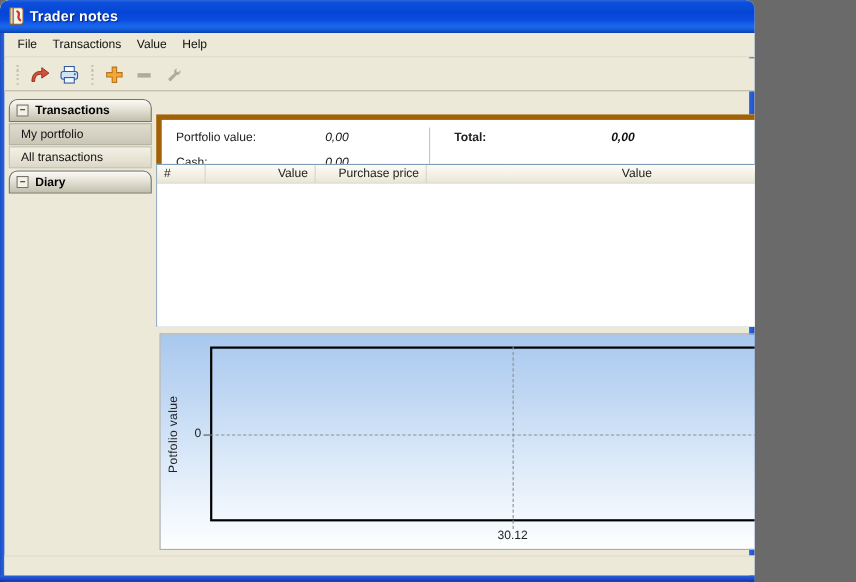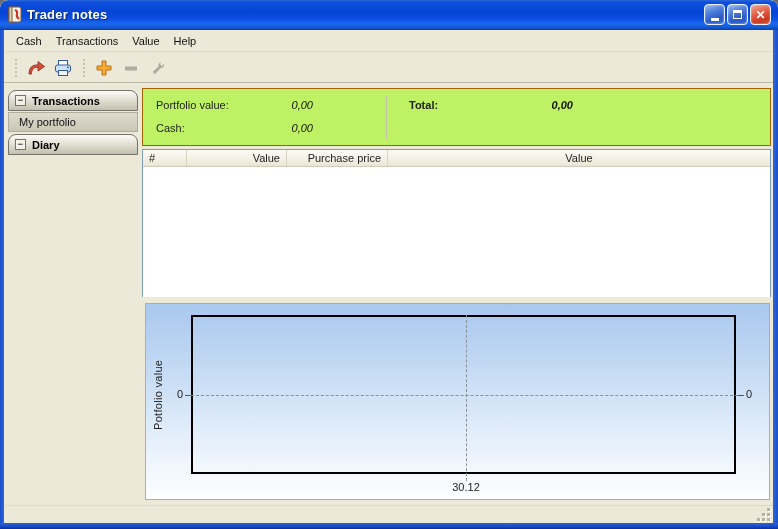--- a/index.html
+++ b/index.html
@@ -1,18 +1,18 @@
 <!DOCTYPE html>
 <html><head>
 <meta charset="utf-8">
 <style>
   * { margin:0; padding:0; box-sizing:border-box; }
   html,body { background:#6a6a6a; font-family:"Liberation Sans", sans-serif; }
   #win {
-    position:relative; width:778px; height:529px; overflow:hidden;
+    position:relative; width:686px; height:529px; overflow:hidden;
     background:#ece9d8;
     border-radius:8px 8px 0 0;
   }
   
   .titlebar {
     position:absolute; left:0; top:0; width:778px; height:30px;
     background:linear-gradient(180deg,#2a66d9 0%,#0d4fdc 8%,#0545d6 38%,#0a4cdf 60%,#1b68f0 80%,#1157ce 92%,#0a3eae 100%);
     border-radius:8px 8px 0 0;
   }
   .title-text {
@@ -73,22 +73,22 @@
     background:linear-gradient(180deg,#f3f1e6 0%,#e6e3d4 60%,#dbd8c8 100%);
     display:flex; align-items:center; padding-left:10px; font-size:11px; color:#111;text-align:right;
   }
   .sb-item.selected {
     border-color:#b0ad9d;
     background:linear-gradient(180deg,#dedbcd 0%,#d3d0c1 60%,#c9c6b6 100%);
   }
 
   
   .summary {
-    position:absolute; left:142px; top:88px; width:629px; height:58px;
-    background:#bef264; border:1px solid #a16207;
+    position:absolute; left:142px; top:104px; width:629px; height:58px;
+    background:#ffffff; border:5px solid #a16207;
   }
   .sum-label { position:absolute; font-size:11px; color:#222; }
   .sum-value { position:absolute; font-size:11px; color:#111; text-align:right; width:70px;font-style:italic; }
   .sum-divider { position:absolute; left:243px; top:7px; width:1px; height:43px; background:#c6c3b3; }
   .bold { font-weight:bold; }
 
   .tablebox {
     position:absolute; left:142px; top:149px; width:629px; height:148px;
     background:#fff; border:1px solid #7f9db9;
   }
@@ -157,21 +157,21 @@
       <div class="winbtn close">
           <span class="glyph-close">✕</span>
         </div>
     </div>
   </div>
   <div class="border-l"></div>
   <div class="border-r"></div>
   <div class="border-b"></div>
 
   <div class="menubar">
-    <span class="menu-item">Cash</span>
+    <span class="menu-item">File</span>
     <span class="menu-item">Transactions</span>
     <span class="menu-item">Value</span>
     <span class="menu-item">Help</span>
   </div>
 
   <div class="toolbar">
     <div class="grip"></div>
     <div class="tbtn">
       <svg width="20" height="20" viewBox="0 0 20 20">
         <path d="M3 16 C3 9 7 6.5 12 7 L12 3.5 L18.5 8.5 L12 13 L12 9.5 C8 9.2 5.6 11 5.5 16 Z" fill="#d4503a" stroke="#8e2414" stroke-width="0.8"></path>
@@ -203,20 +203,23 @@
     </div>
   </div>
 
   <div class="sidebar">
     <div class="sb-group-header">
       <span class="collapse-box">−</span>
       <span>Transactions</span>
     </div>
     <div class="sb-item selected">
       <span>My portfolio</span>
+    </div>
+    <div class="sb-item">
+      <span>All transactions</span>
     </div>
     <div class="sb-group-header">
       <span class="collapse-box">−</span>
       <span>Diary</span>
     </div>
   </div>
 
   <div class="summary">
     <span class="sum-label" style="left:13px; top:10px;">Portfolio value:</span>
     <span class="sum-value" style="left:100px; top:10px;">0,00</span>

